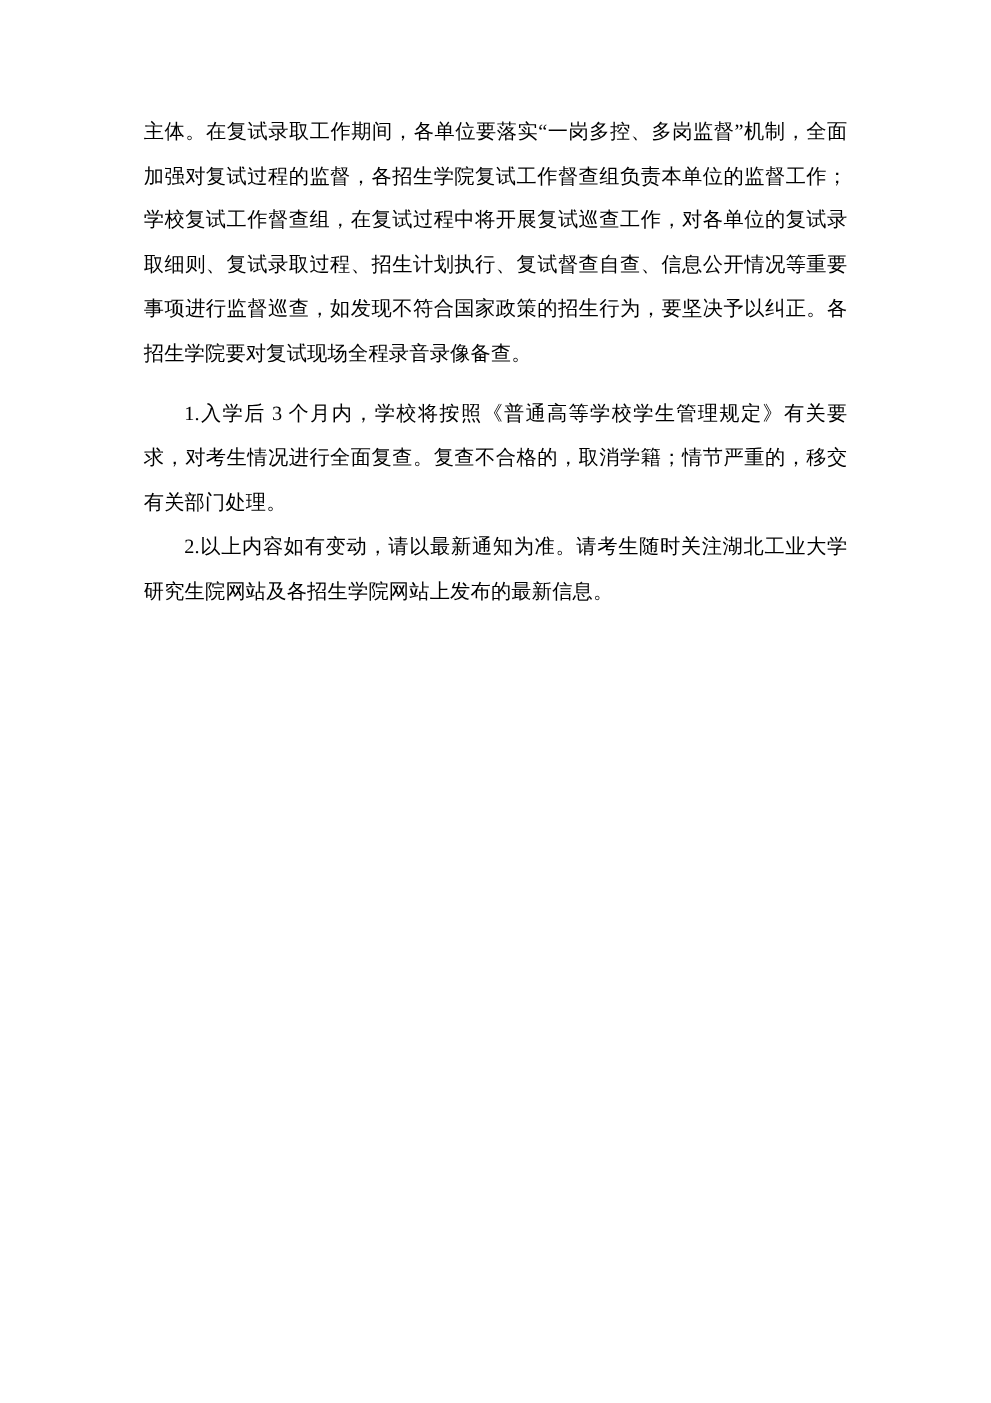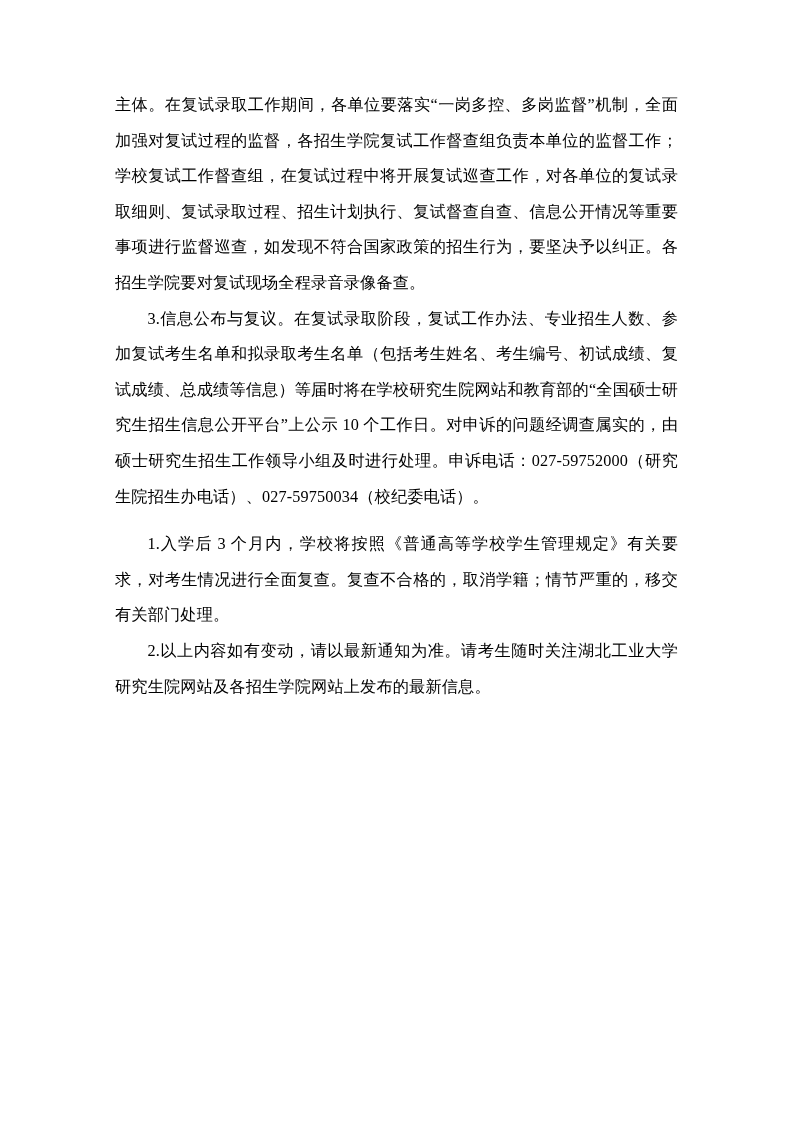--- a/index.html
+++ b/index.html
@@ -65,21 +65,20 @@
 </head>
 <body>
 
 <div class="page">
 
   <div class="content">
 
     <p class="para">主体。在复试录取工作期间，各单位要落实“一岗多控、多岗监督”机制，全面加强对复试过程的监督，各招生学院复试工作督查组负责本单位的监督工作；学校复试工作督查组，在复试过程中将开展复试巡查工作，对各单位的复试录取细则、复试录取过程、招生计划执行、复试督查自查、信息公开情况等重要事项进行监督巡查，如发现不符合国家政策的招生行为，要坚决予以纠正。各招生学院要对复试现场全程录音录像备查。</p>
 
 
-    <p class="para indent">3.信息公布与复议。在复试录取阶段，复试工作办法、专业招生人数、参加复试考生名单和拟录取考生名单（包括考生姓名、考生编号、初试成绩、复试成绩、总成绩等信息）等届时将在学校研究生院网站和教育部的“全国硕士研究生招生信息公开平台”上公示 10 个工作日。对申诉的问题经调查属实的，由硕士研究生招生工作领导小组及时进行处理。申诉电话：027-59752000（研究生院招生办电话）、027-59750034（校纪委电话）。</p>
 
     <div class="spacer-sm"></div>
 
 
     <p class="para indent">1.入学后 3 个月内，学校将按照《普通高等学校学生管理规定》有关要求，对考生情况进行全面复查。复查不合格的，取消学籍；情节严重的，移交有关部门处理。</p>
 
     <p class="para indent">2.以上内容如有变动，请以最新通知为准。请考生随时关注湖北工业大学研究生院网站及各招生学院网站上发布的最新信息。</p>
 
   </div>
 

